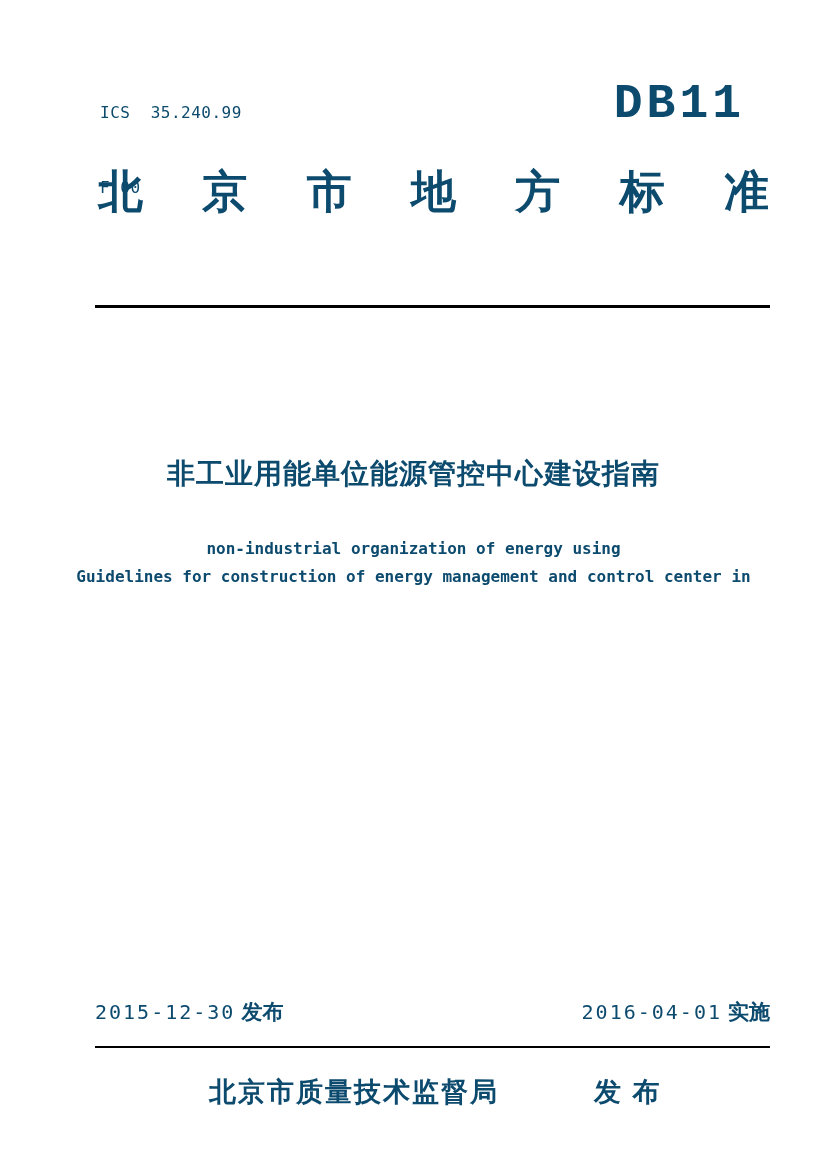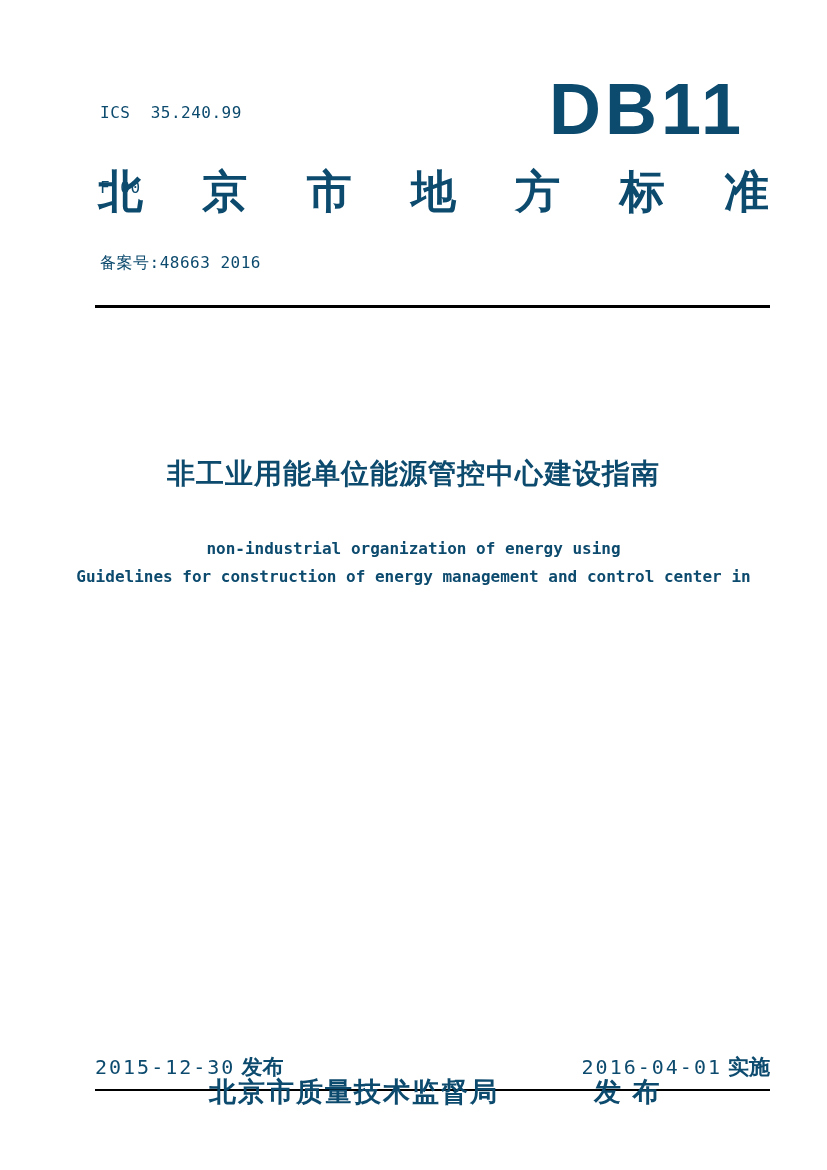--- a/index.html
+++ b/index.html
@@ -27,24 +27,24 @@
     font-size: 16px;
     line-height: 25px;
     white-space: pre;
     letter-spacing: 0.5px;
   }
 
   
   .db11 {
     position: absolute;
     right: 82px;
-    top: 56px;
-    font-family: Liberation Sans, sans-serif;
+    top: 64px;
+    font-family: Liberation Mono, monospace;
     font-weight: bold;
-    font-size: 72px;
+    font-size: 48px;
     line-height: 1.1;
     letter-spacing: 4px;
   }
 
   
   .std-type {
     position: absolute;
     left: 98px;
     right: 58px;
     top: 152px;
@@ -96,26 +96,26 @@
     font-weight: bold;
     font-size: 16px;
     line-height: 28px;
   }
 
   
   .dates {
     position: absolute;
     left: 95px;
     right: 57px;
-    top: 1039px;
+    top: 984px;
     display: flex;
     justify-content: space-between;
     align-items: baseline;
     border-bottom: 2px solid #000000;
-    padding-bottom: 8px;
+    padding-bottom: 20px;
     font-size: 20px;
   }
   .date-num {
     font-family: "DejaVu Sans Mono", monospace;
     letter-spacing: 2px;
   }
   .date-label {
     font-weight: bold;
     margin-left: 6px;
     font-size: 21px;
@@ -142,21 +142,20 @@
   }
 </style>
 </head>
 <body>
 
 <div class="page">
 
   <div class="meta">
     <div>ICS  35.240.99</div>
     <div>F 00</div>
-    <div>备案号:48663 2016</div>
   </div>
 
   <div class="db11">DB11</div>
 
   <div class="std-type">
     <span>北</span>
     <span>京</span>
     <span>市</span>
     <span>地</span>
     <span>方</span>

